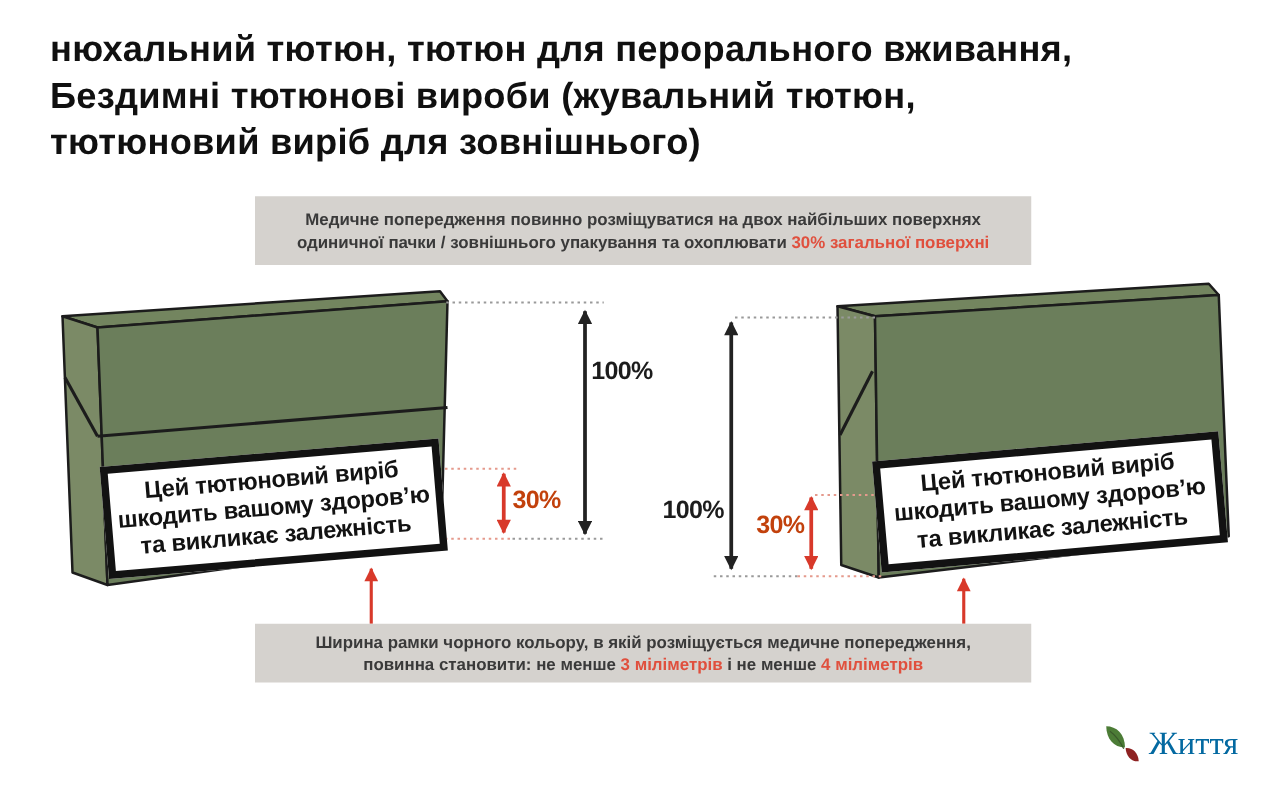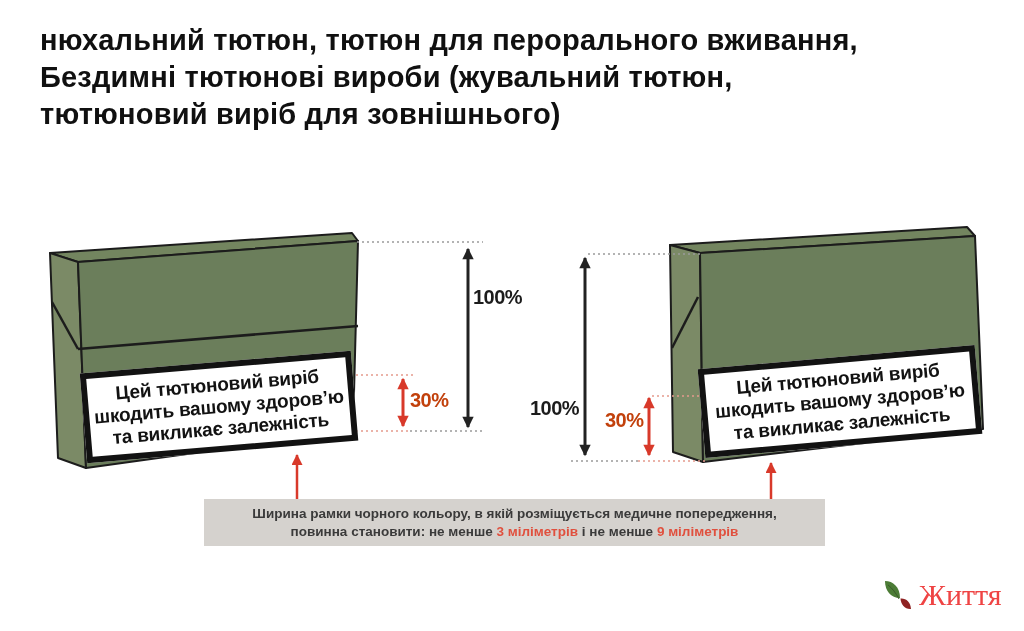--- a/index.html
+++ b/index.html
@@ -38,35 +38,39 @@
   .dim-red { color:#c2410c; }
   .dim-100-left  { left:473px; top:286px; }
   .dim-30-left   { left:410px; top:389px; }
   .dim-100-right { left:530px; top:397px; }
   .dim-30-right  { left:605px; top:409px; }
   .logo {
     position:absolute; left:884px; top:579px; display:flex;
     align-items:center; z-index:4;
   }
   .logo-text {
-    font-family:"Liberation Serif", serif; font-size:30px;
-    color:#ef4444; margin-left:5px; line-height:32px;
+    font-family:"Liberation Serif", serif; font-size:26px;
+    color:#0369a1; margin-left:5px; line-height:32px;
   }
 </style>
 </head>
 <body>
 
 <div class="canvas">
 
   <div class="title">
     <div>нюхальний тютюн, тютюн для перорального вживання,</div>
     <div>Бездимні тютюнові вироби (жувальний тютюн,</div>
     <div>тютюновий виріб для зовнішнього)</div>
   </div>
 
+  <div class="note note-top">
+    <div>Медичне попередження повинно розміщуватися на двох найбільших поверхнях</div>
+    <div><span>одиничної пачки / зовнішнього упакування та охоплювати </span><span class="hl">30% загальної поверхні</span></div>
+  </div>
 
   <svg class="diagram-svg" width="1024" height="631" viewBox="0 0 1024 631">
     <defs>
       <marker id="mb" viewBox="0 0 10 10" refX="9" refY="5" markerWidth="4.6" markerHeight="3.8" orient="auto-start-reverse">
         <path d="M0,0 L10,5 L0,10 z" fill="#222222"></path>
       </marker>
       <marker id="mr" viewBox="0 0 10 10" refX="9" refY="5" markerWidth="4.6" markerHeight="3.8" orient="auto-start-reverse">
         <path d="M0,0 L10,5 L0,10 z" fill="#d8392a"></path>
       </marker>
       <marker id="mru" viewBox="0 0 10 10" refX="9" refY="5" markerWidth="5.4" markerHeight="4.4" orient="auto-start-reverse">
@@ -123,21 +127,21 @@
     <div>та викликає залежність</div>
   </div>
 
   <div class="dim-label dim-100-left">100%</div>
   <div class="dim-label dim-red dim-30-left">30%</div>
   <div class="dim-label dim-100-right">100%</div>
   <div class="dim-label dim-red dim-30-right">30%</div>
 
   <div class="note note-bottom">
     <div>Ширина рамки чорного кольору, в якій розміщується медичне попередження,</div>
-    <div><span>повинна становити: не менше </span><span class="hl">3 міліметрів</span><span> і не менше </span><span class="hl">9 міліметрів</span></div>
+    <div><span>повинна становити: не менше </span><span class="hl">3 міліметрів</span><span> і не менше </span><span class="hl">4 міліметрів</span></div>
   </div>
 
   <div class="logo">
     <svg width="30" height="32" viewBox="0 0 30 32">
       <path d="M16 19 C 16 8, 9 2, 1 2 C 1 12, 7 19, 16 19 Z" fill="#4c7c36"></path>
       <path d="M16.5 19.5 C 22 19, 26.5 23, 27 30 C 21 30.5, 17 26, 16.5 19.5 Z" fill="#8e2222"></path>
       <path d="M15 20 C 12 14, 8 9, 4 6" stroke="#3b5a2b" stroke-width="1" fill="none"></path>
     </svg>
     <span class="logo-text">Життя</span>
   </div>

